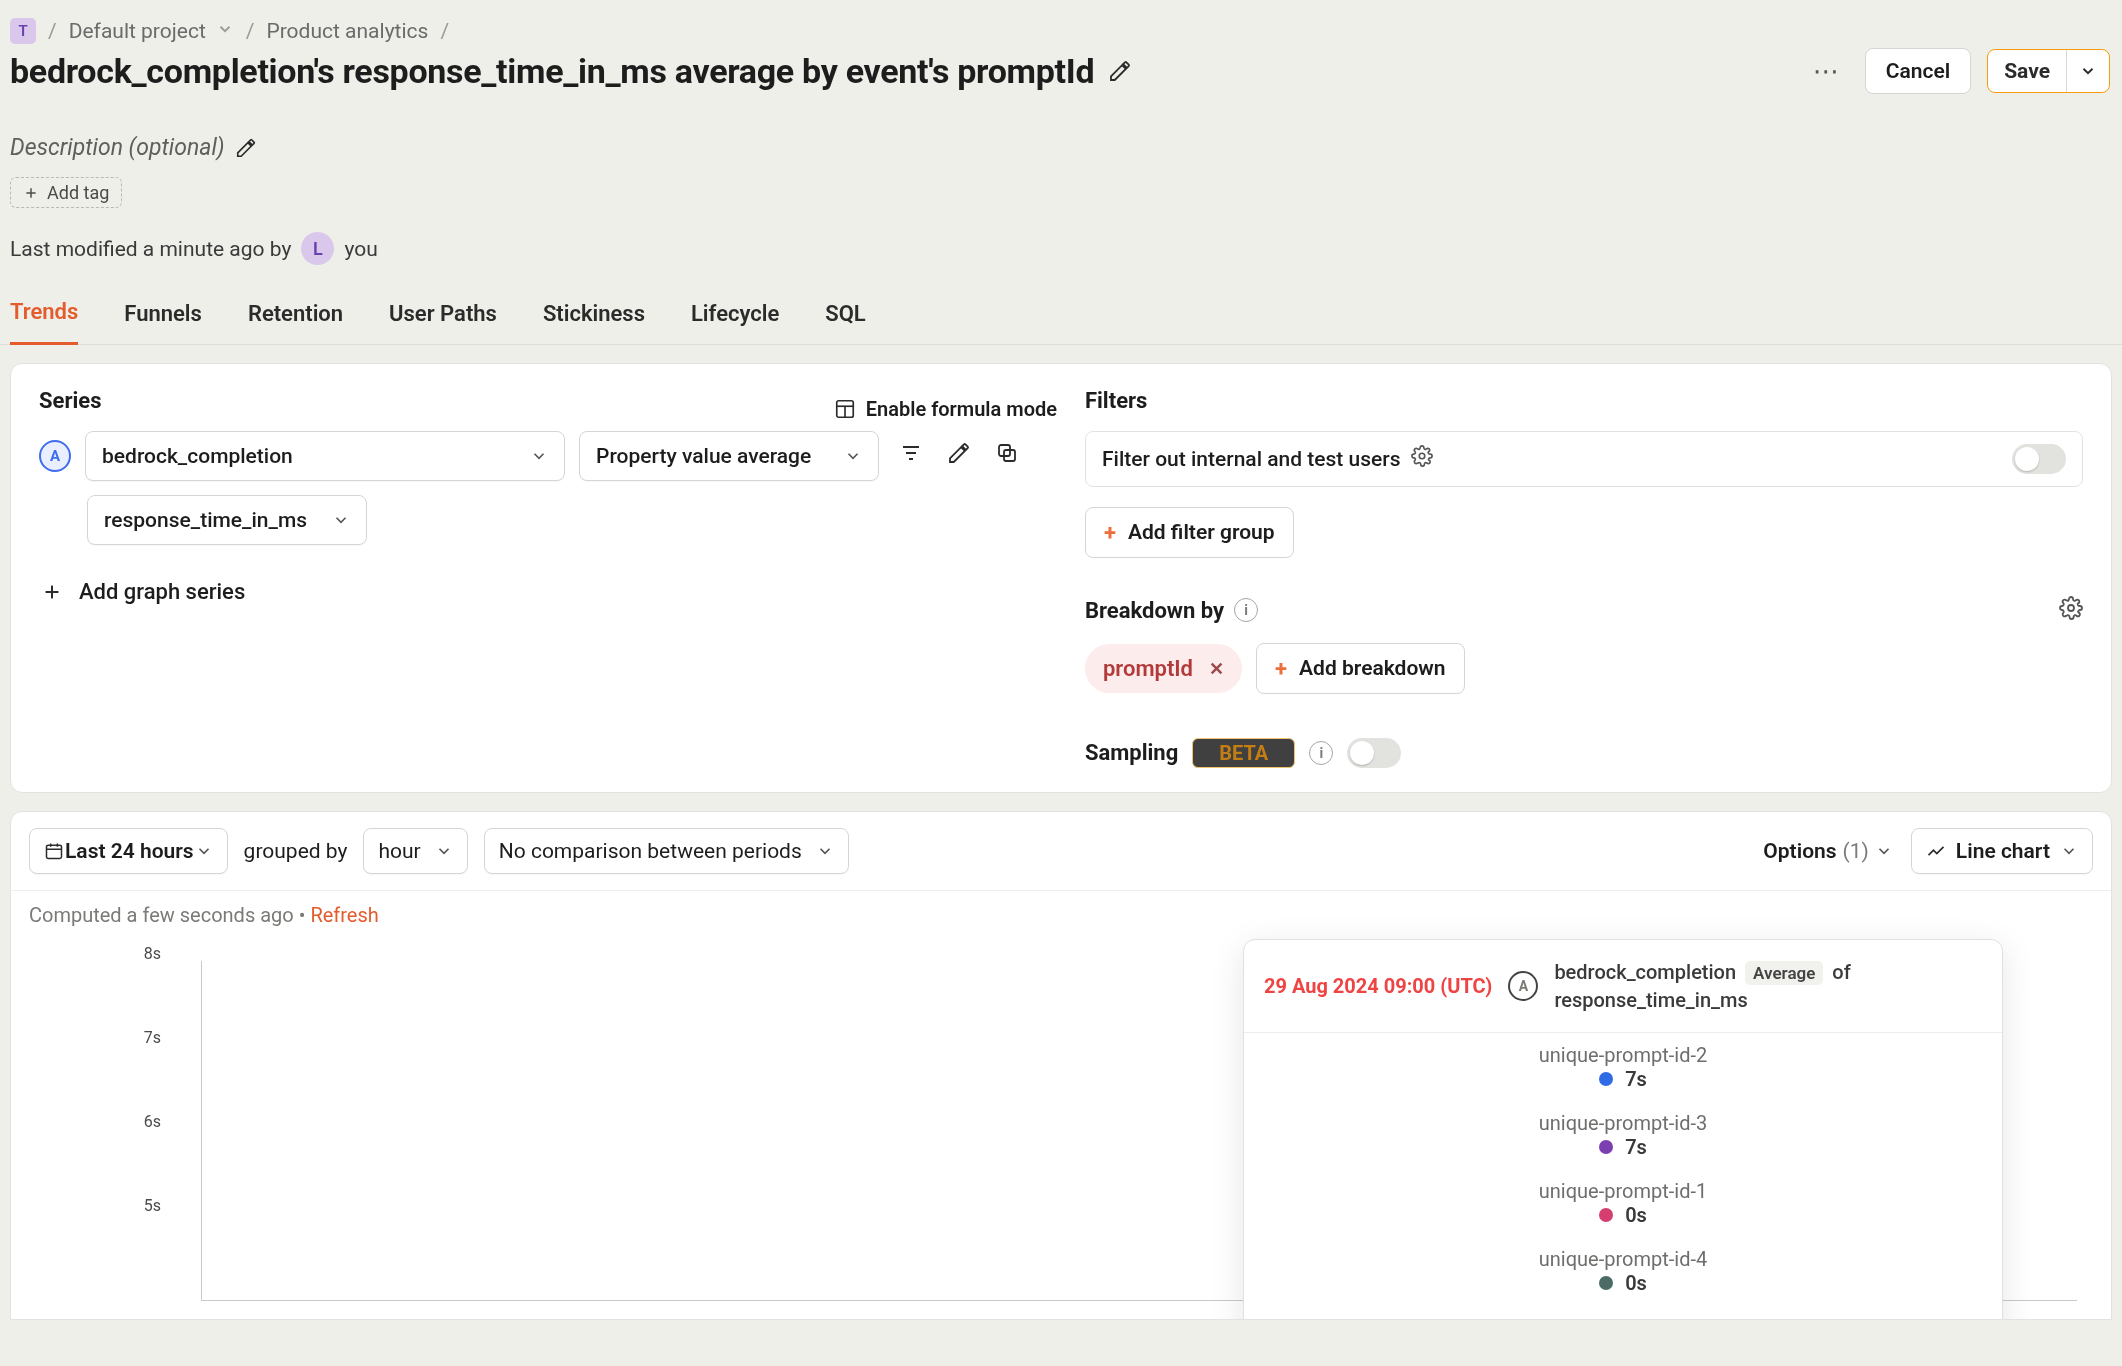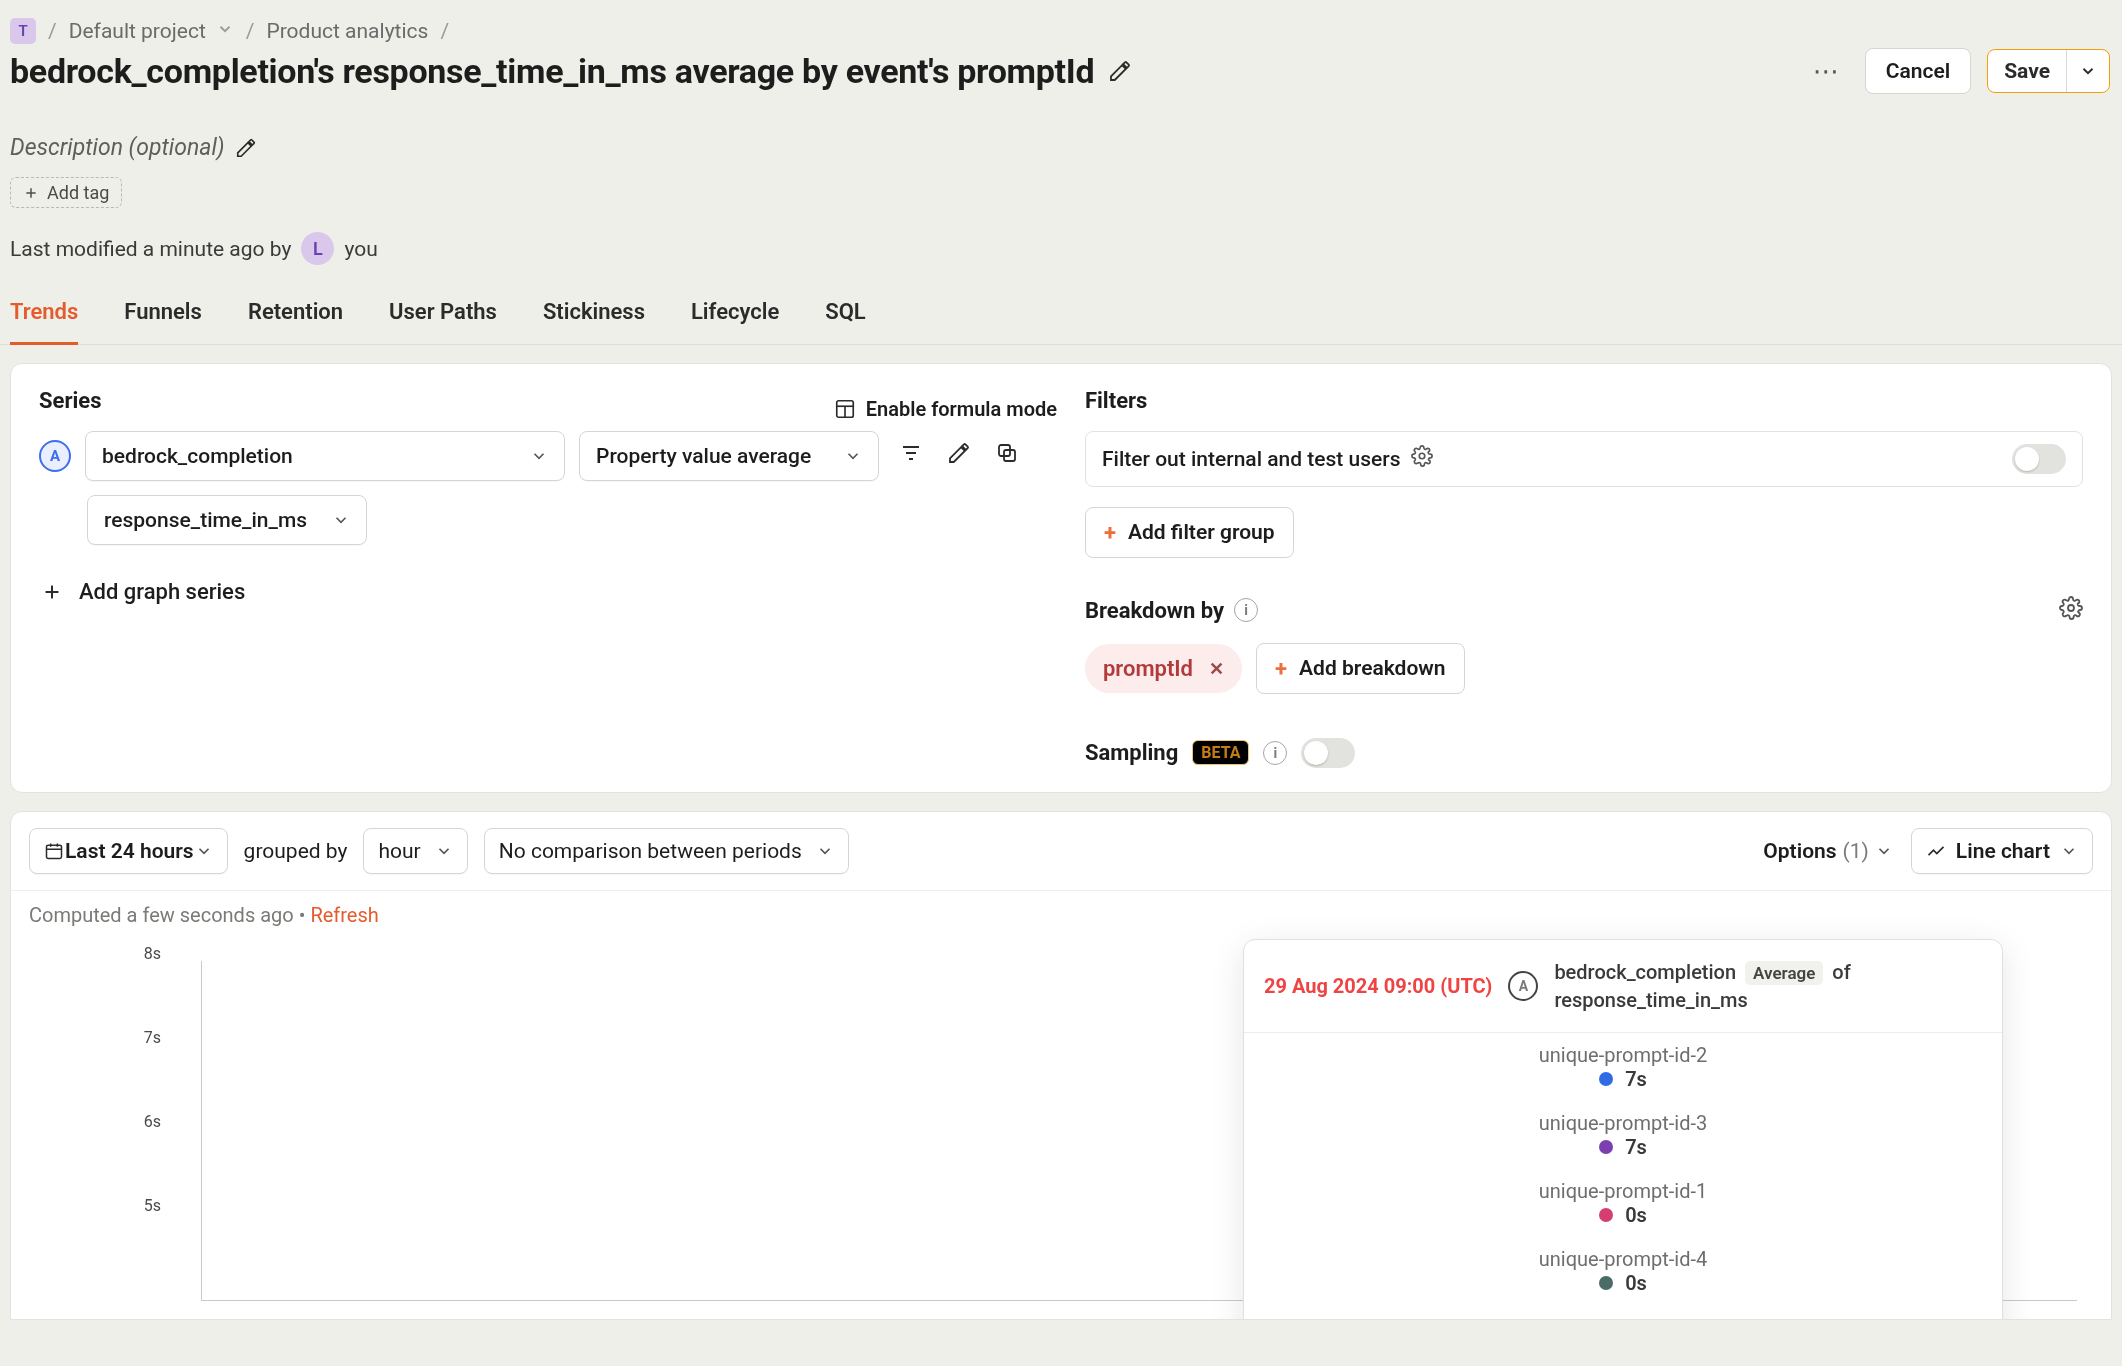--- a/index.html
+++ b/index.html
@@ -26,21 +26,21 @@
   
   .meta { padding:10px 10px 0 10px; }
   .desc-row { display:flex; align-items:center; gap:10px; padding:22px 0 6px 0; color:#5e5f5c; font-style:italic; font-size:23px; }
   .desc-row .pencil-icon { font-style:normal; }
   .tag-row { padding:10px 0 8px 0; }
   .add-tag { display:inline-flex; align-items:center; gap:8px; border:1px dashed #b8baaf; border-radius:6px; padding:4px 12px; font-size:18px; color:#4a4b49; cursor:pointer; }
   .lastmod { padding:16px 0 14px 0; display:flex; align-items:center; gap:10px; font-size:21px; color:#3a3a3a; }
   .avatar { width:33px; height:33px; border-radius:50%; background:#d9c8ec; color:#6a3fb0; display:flex; align-items:center; justify-content:center; font-size:18px; font-weight:600; }
 
   
-  .tabs { display:flex; gap:46px; border-bottom:1px solid #ddded8; padding:20px 20px 0 10px; }
+  .tabs { display:flex; gap:46px; border-bottom:1px solid #ddded8; padding:20px 20px 0 10px;align-items:flex-end; }
   .tab { padding-bottom:18px; font-size:22px; font-weight:600; color:#2b2b2b; cursor:pointer; }
   .tab.active { color:#e45b2d; border-bottom:3px solid #e45b2d; margin-bottom:-1.5px; }
 
   
   .panel { margin:18px 10px; background:#fff; border:1px solid #e2e3de; border-radius:12px; padding:24px 28px; display:grid; grid-template-columns: 1.02fr 1fr; gap:28px; }
   .panel h3 { font-size:22px; font-weight:700; margin:0 0 18px 0; }
   .series-header { display:flex; justify-content:space-between; align-items:center; }
   .enable-formula { display:flex; align-items:center; gap:10px; font-size:20px; font-weight:600; cursor:pointer; }
   .series-row { display:flex; align-items:center; gap:14px; }
   .series-badge { width:32px; height:32px; border-radius:50%; background:#e9efff; border:2.5px solid #3f6df0; display:flex; align-items:center; justify-content:center; color:#3f6df0; font-size:15px; font-weight:700; flex-shrink:0; }
@@ -63,21 +63,21 @@
   .add-btn { display:inline-flex; align-items:center; gap:12px; border:1px solid #d5d6d2; border-radius:8px; padding:12px 18px; font-size:21px; font-weight:600; cursor:pointer; background:#fff; }
   .add-btn .plus-orange { color:#eb6f3a; font-size:22px; font-weight:700; }
   .breakdown-row { margin-top:38px; display:flex; align-items:center; justify-content:space-between; }
   .label-row { display:flex; align-items:center; gap:10px; font-size:22px; font-weight:700; }
   .info-ic { width:24px; height:24px; border:1.5px solid #a6a7a2; border-radius:50%; display:flex; align-items:center; justify-content:center; font-size:14px; color:#7a7b77; font-weight:700; }
   .gear { color:#555; cursor:pointer; }
   .breakdown-tags { margin-top:18px; display:flex; align-items:center; gap:14px; }
   .pill { background:#fdecec; color:#b23a3a; padding:12px 18px; border-radius:999px; display:flex; align-items:center; gap:16px; font-weight:600; }
   .pill .x { cursor:pointer; color:#9e4a4a; font-size:18px; }
   .sampling-row { margin-top:44px; display:flex; align-items:center; gap:14px; font-weight:700; font-size:22px; }
-  .beta-badge { border:1.5px solid #f0c36f; background:#000000; color:#c47d12; border-radius:6px; padding:2px 8px; font-size:16px; font-weight:700; }
+  .beta-badge { border:1.5px solid #f0c36f; background:#404040; color:#c47d12; border-radius:6px; padding:2px 26px; font-size:20px; font-weight:700; }
 
   
   .chart-wrap { margin:18px 10px 0 10px; background:#fff; border:1px solid #e2e3de; border-radius:12px 12px 0 0; overflow:hidden; }
   .chart-toolbar { display:flex; align-items:center; justify-content:space-between; padding:16px 18px; }
   .ct-left { display:flex; align-items:center; gap:16px; font-size:21px; }
   .ct-right { display:flex; align-items:center; gap:18px; font-size:21px; }
   .options-btn { display:flex; align-items:center; gap:6px; cursor:pointer; font-weight:600; }
   .options-count { color:#7b7c78; font-weight:400; }
   .computed-row { border-top:1px solid #eeefe9; padding:12px 18px; color:#7a7b77; font-size:20px; }
   .refresh-link { color:#e45b2d; cursor:pointer; }

